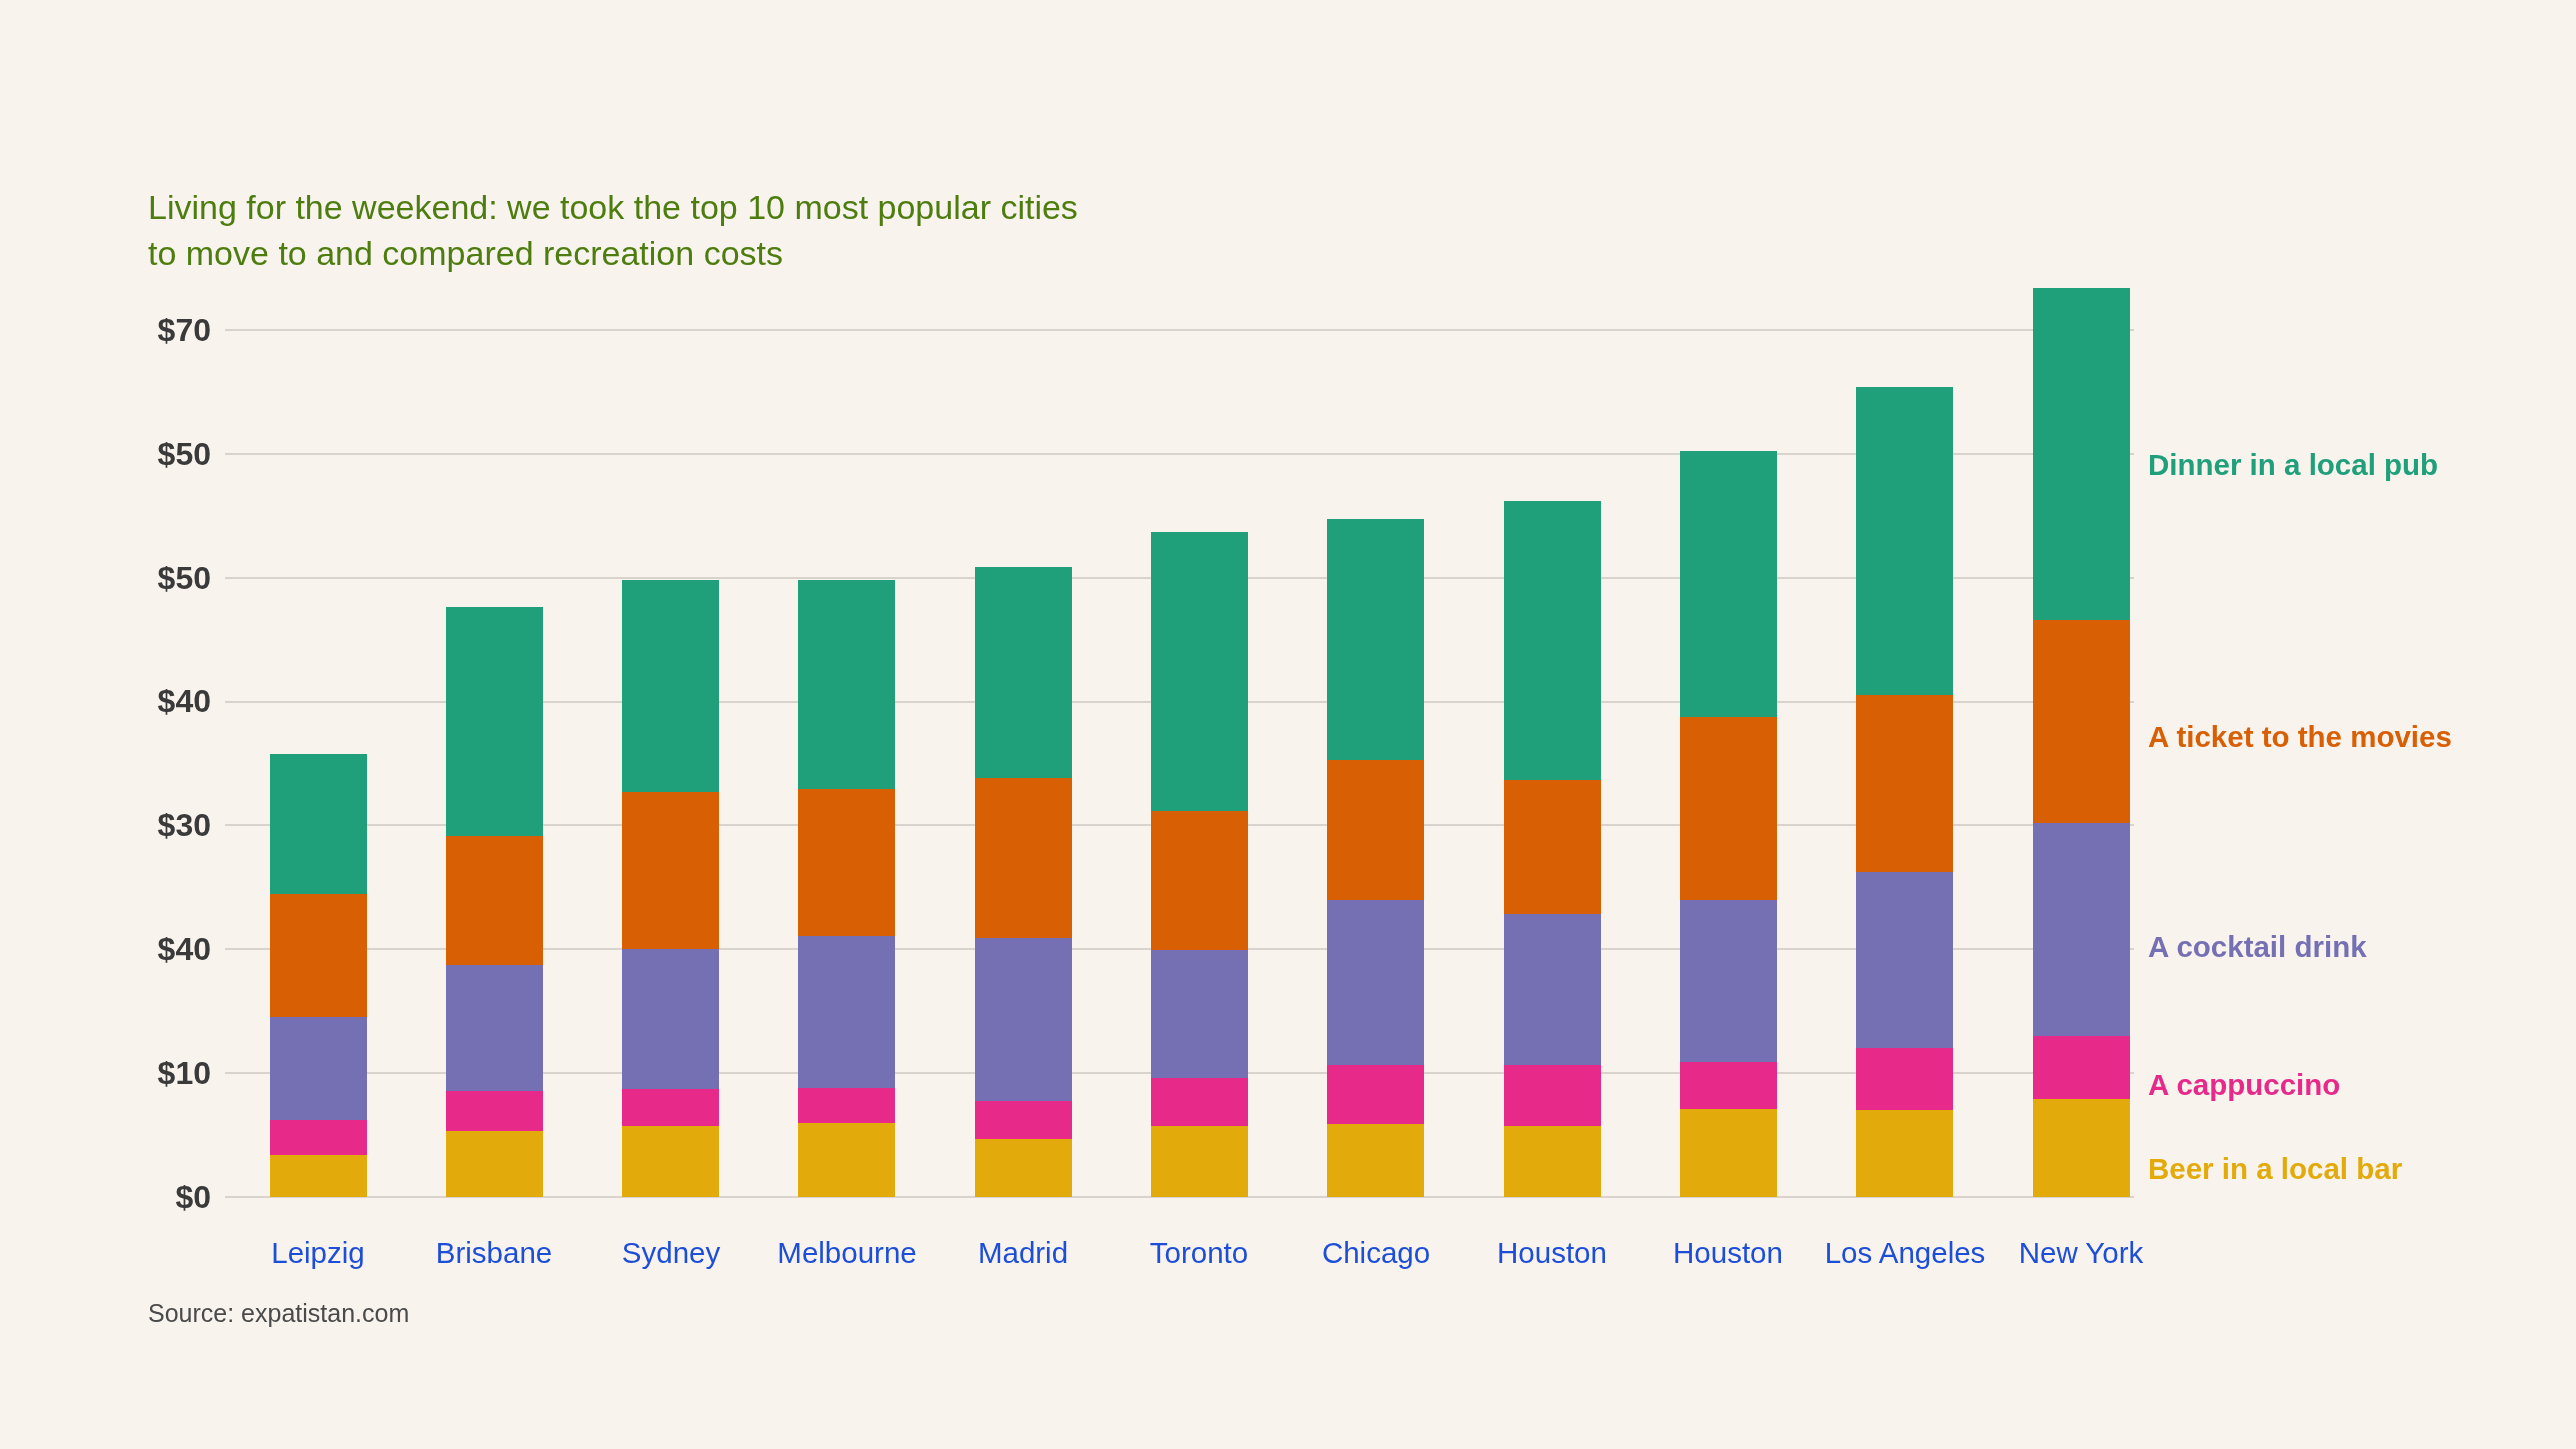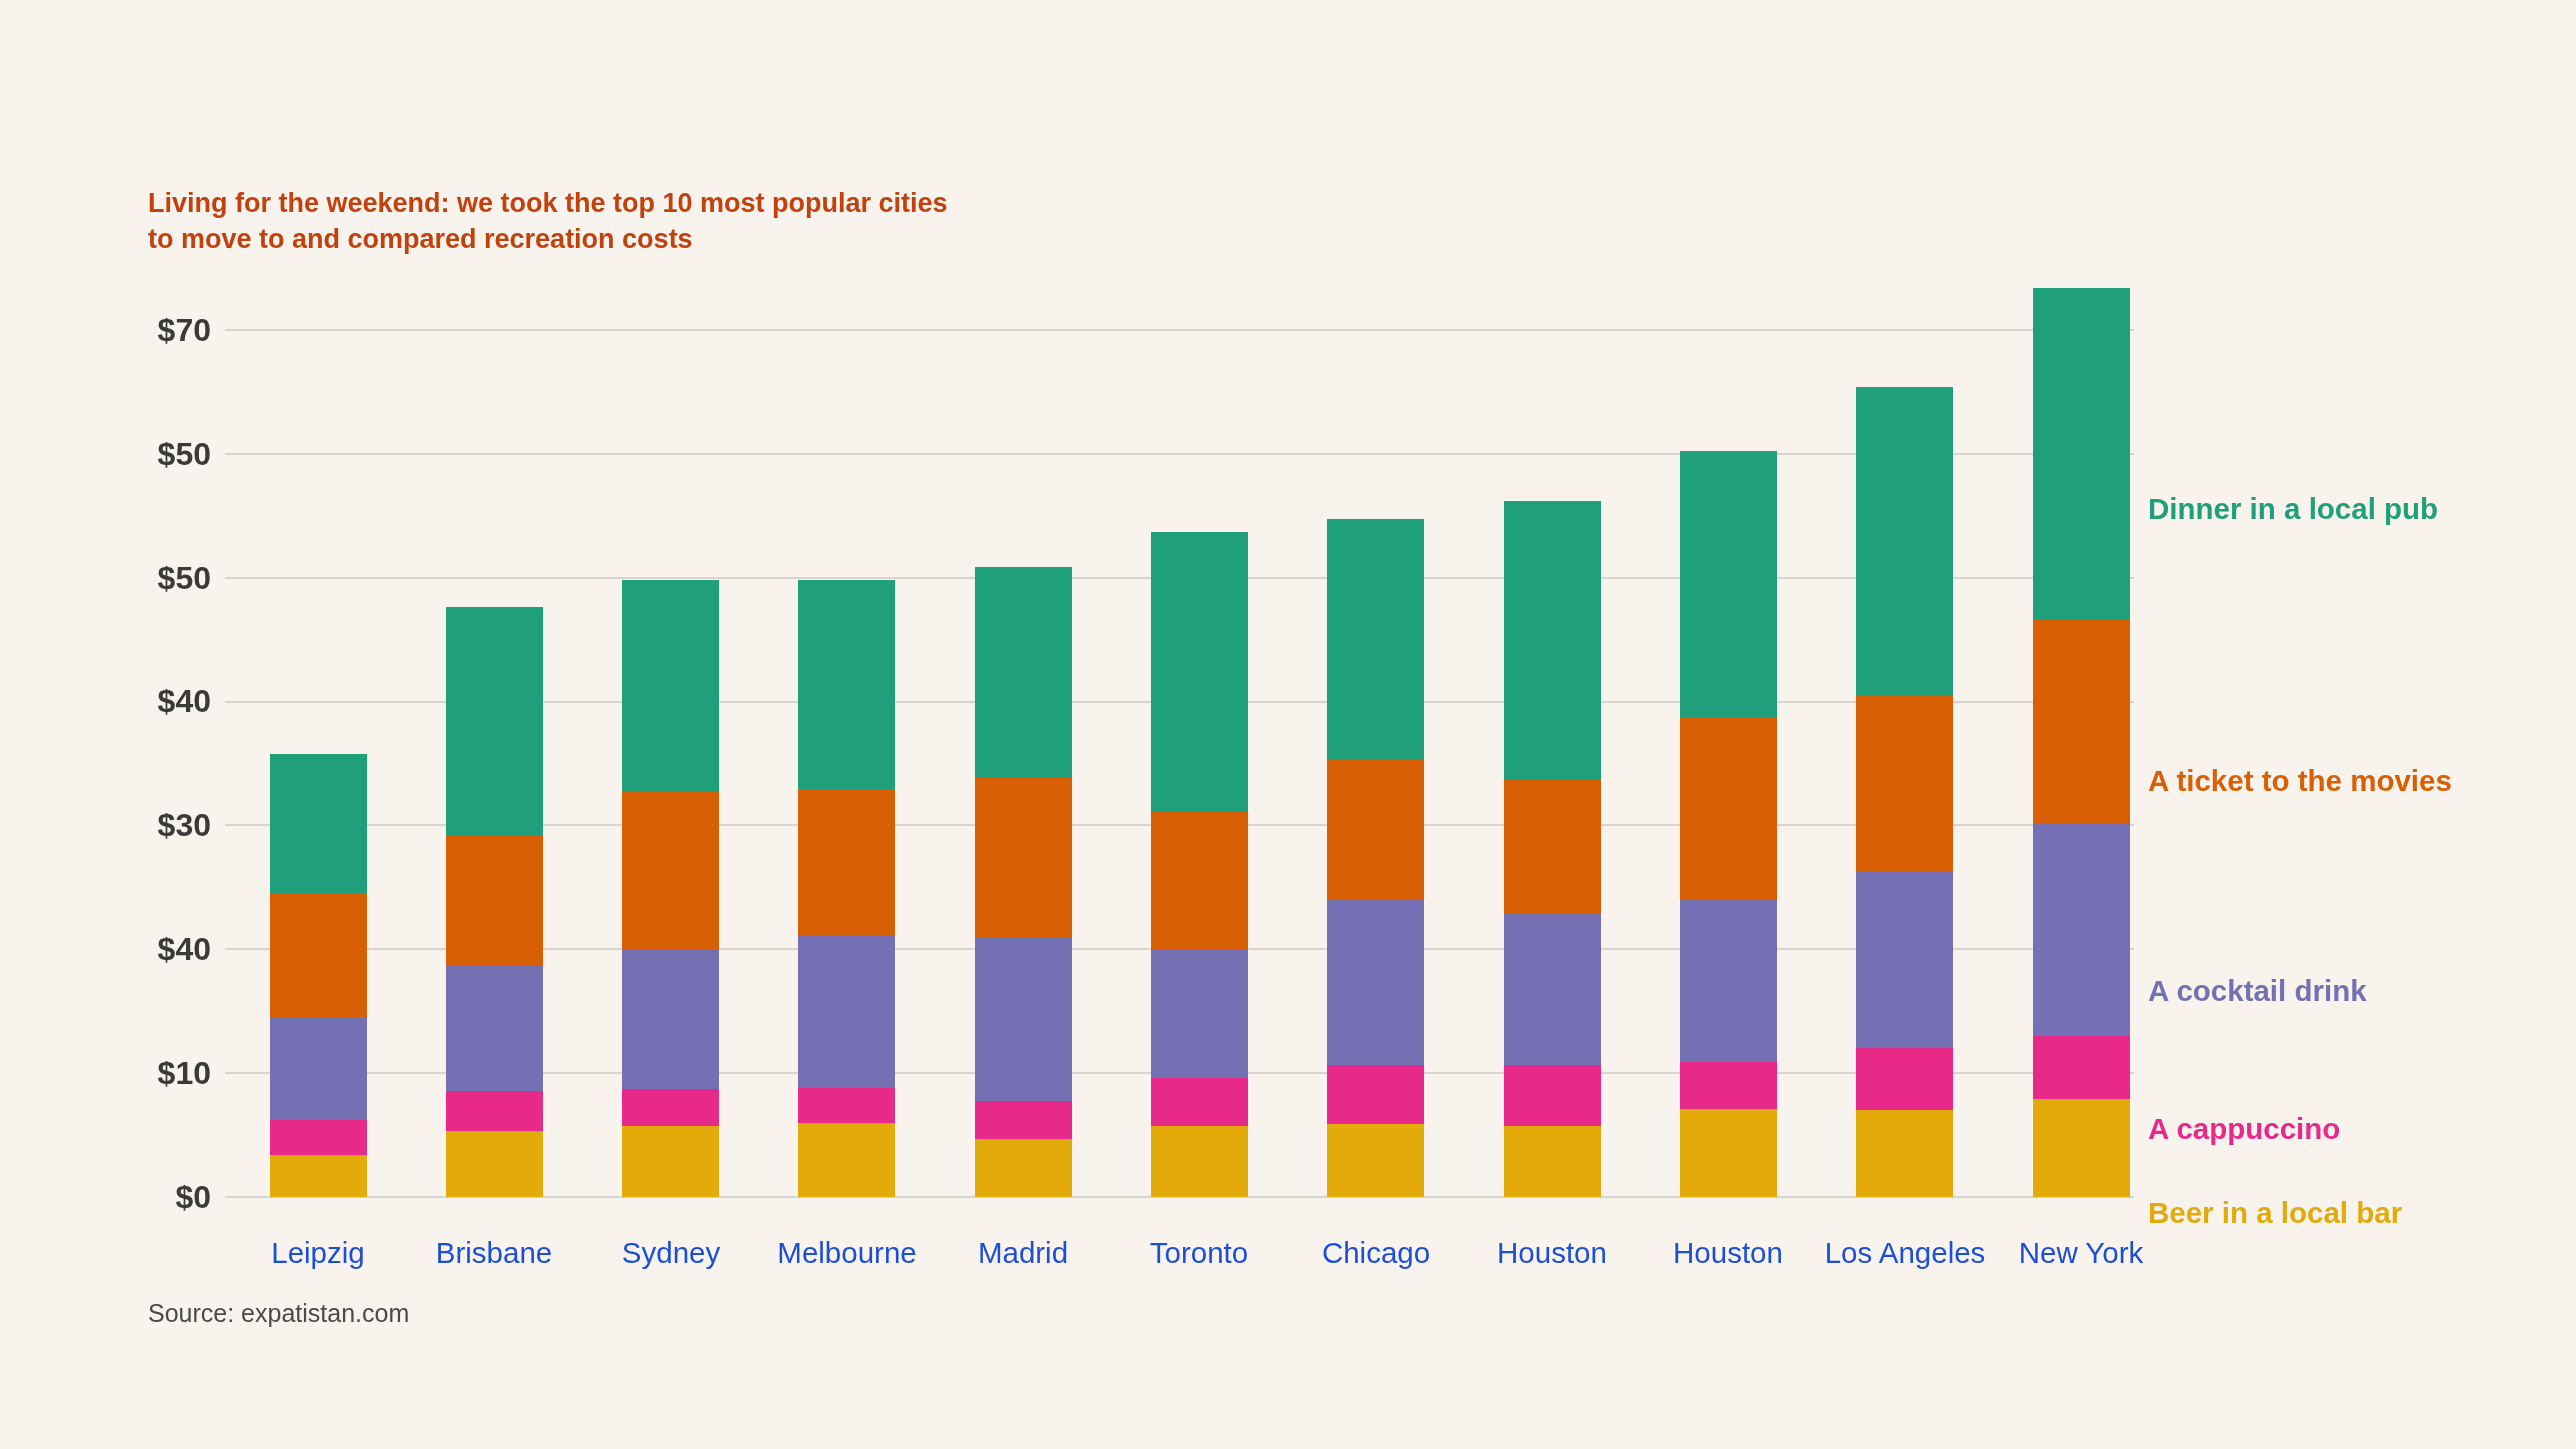--- a/index.html
+++ b/index.html
@@ -1,28 +1,28 @@
 <!DOCTYPE html>
 <html style="font-size:10.7px"><head>
 <meta charset="utf-8">
 <style>
   html,body{margin:0;padding:0;}
   body{font-family:"Liberation Sans", sans-serif;}
   #canvas{position:relative;width:2576px;height:1449px;background:#F8F3ED;overflow:hidden;}
   .title{position:absolute;left:146px;top:107px;font-size:43px;font-weight:500;color:#3E3E3E;letter-spacing:-0.7px;}
-  .subtitle{position:absolute;left:148px;top:185px;font-size:27px;font-weight:700;color:#c2410c;line-height:1.34;}
+  .subtitle{position:absolute;left:148px;top:185px;font-size:34px;font-weight:400;color:#4d7c0f;line-height:1.34;}
   .subtitle span{display:block;}
   .source{position:absolute;left:148px;top:1299px;font-size:25px;font-weight:400;color:#4A4A4A;}
   #plot{position:absolute;left:225px;top:282px;width:1909px;height:915px;}
   .gridline{position:absolute;left:0;width:100%;height:2px;background:#D8D3CD;}
   .ytick{position:absolute;left:0;width:211px;text-align:right;font-size:32px;font-weight:700;color:#3A3A3A;transform:translateY(-50%);}
   .bar{position:absolute;bottom:0;display:flex;flex-direction:column-reverse;}
   .seg{width:100%;}
   .xtick{position:absolute;transform:translateX(-50%);font-size:29.5px;font-weight:400;color:#1d4ed8;white-space:nowrap;}
-  .legend-label{position:absolute;left:2148px;transform:translateY(-50%);font-size:29.5px;font-weight:700;white-space:nowrap;margin-top:44px;}
+  .legend-label{position:absolute;left:2148px;transform:translateY(-50%);font-size:29.5px;font-weight:700;white-space:nowrap;}
 </style>
 </head>
 <body>
 
 <div id="canvas">
   <div class="subtitle">
     <span>Living for the weekend: we took the top 10 most popular cities</span>
     <span>to move to and compared recreation costs</span>
   </div>
   <div id="plot">

